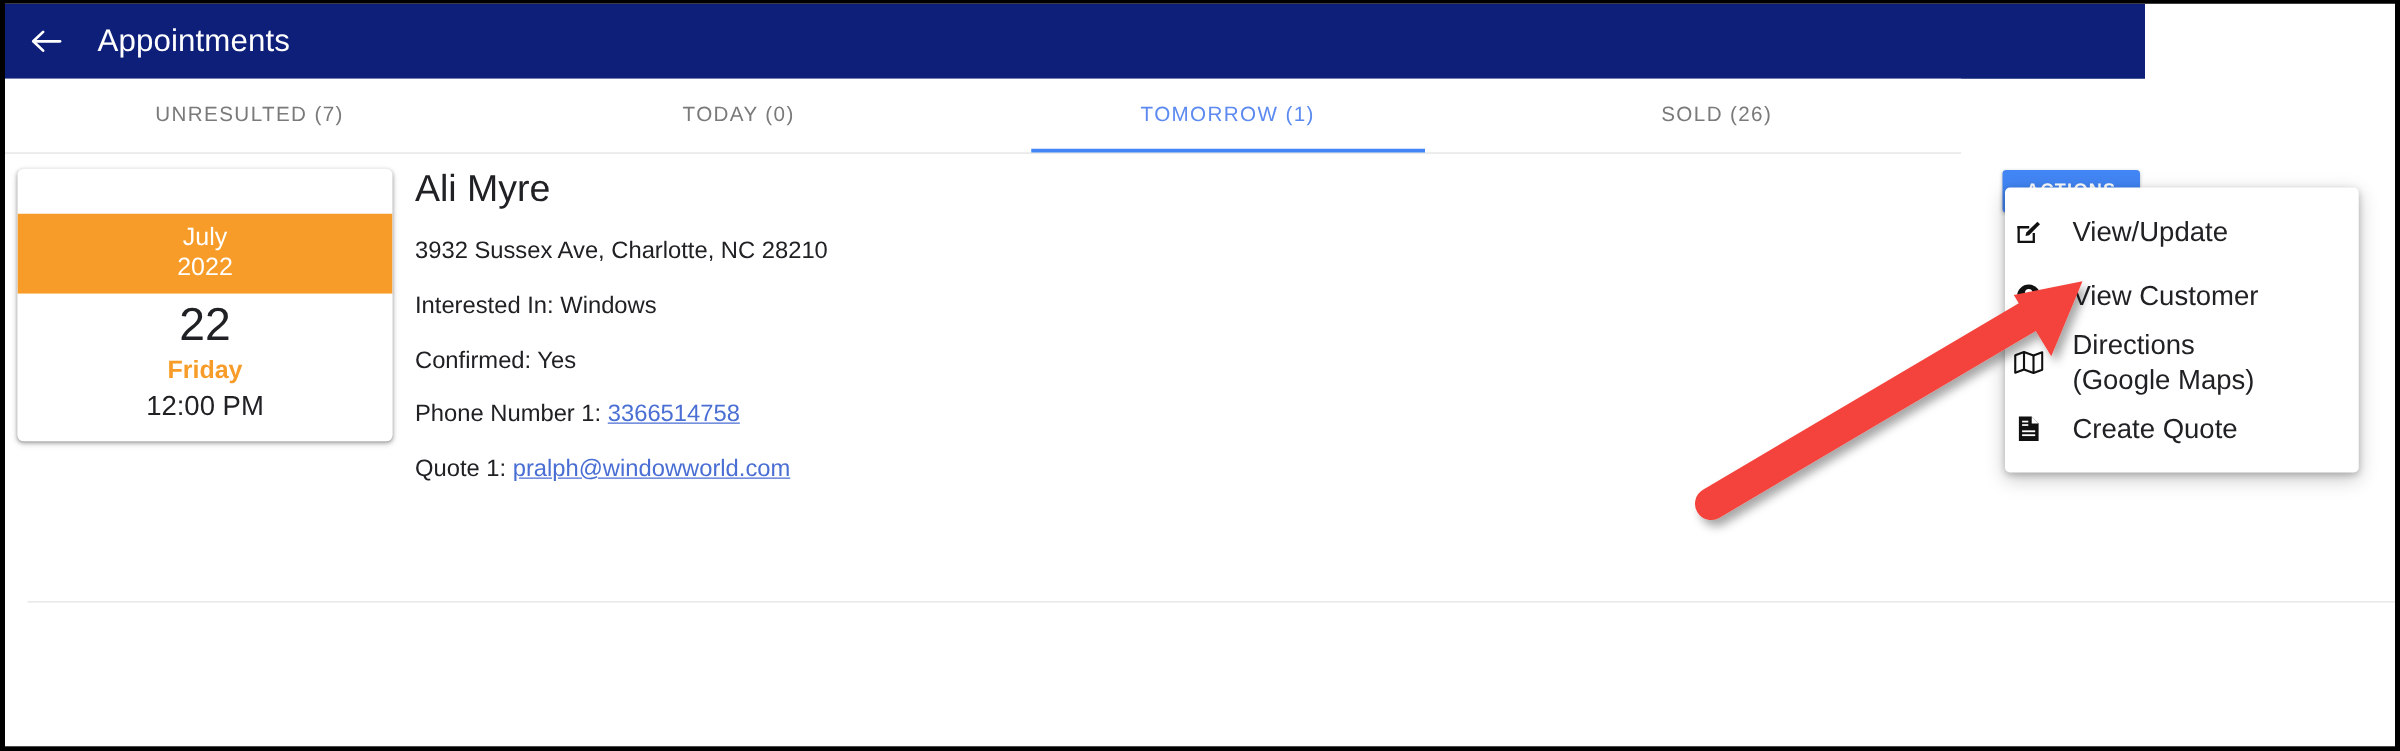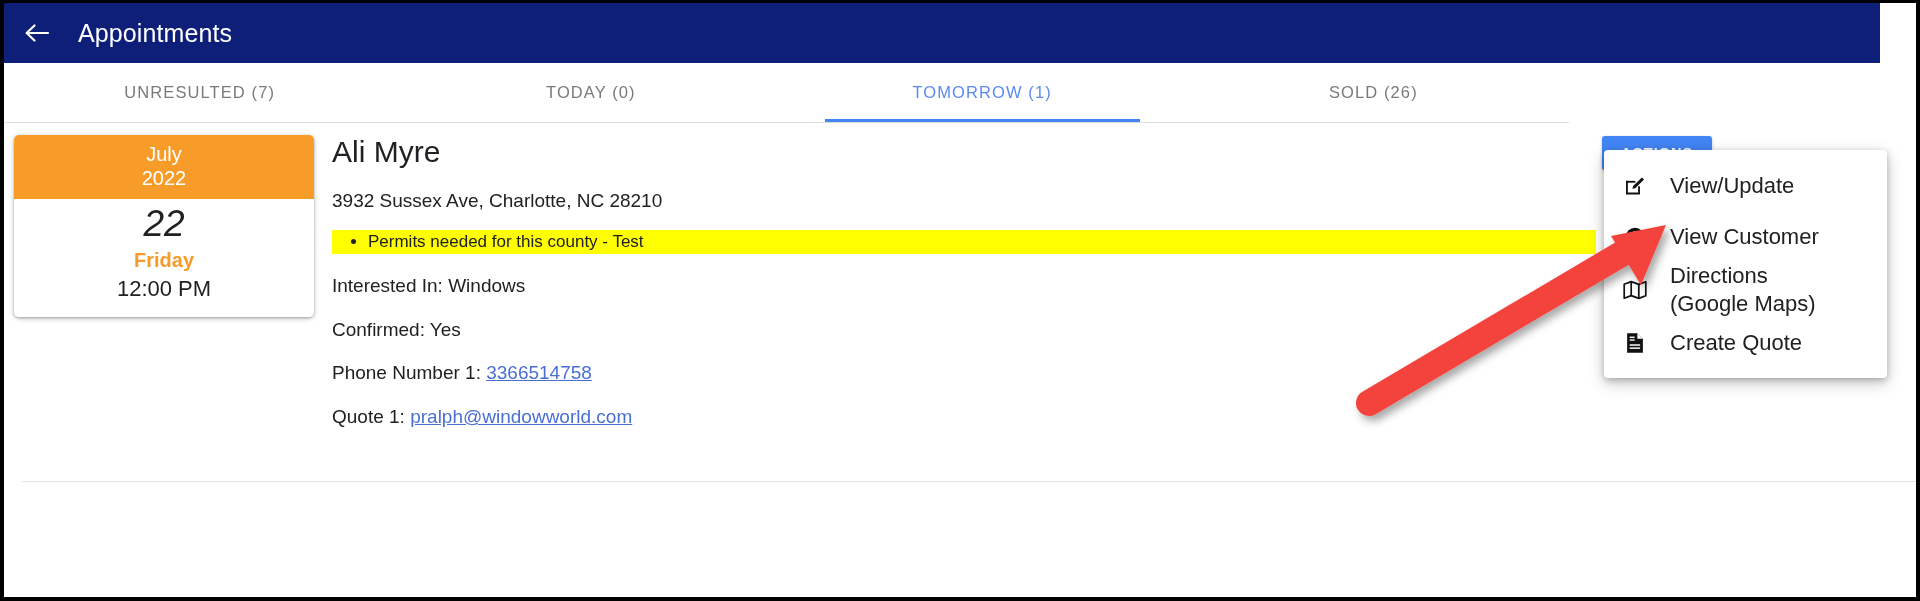--- a/index.html
+++ b/index.html
@@ -19,21 +19,21 @@
     background: #ffffff;
     box-sizing: border-box;
     border: 4px solid #000000;
     border-top-width: 3px;
   }
 
   
   .appbar {
     position: absolute;
     left: 0; top: 0;
-    width: 1876px;
+    width: 1712px;
     height: 60px;
     background: #0d1f79;
     display: flex;
     align-items: center;
   }
   .back-btn {
     width: 30px; height: 30px;
     margin-left: 18px;
     display: flex;
     align-items: center;
@@ -119,34 +119,34 @@
     box-shadow: 0 1px 3px rgba(0,0,0,0.30), 0 2px 6px rgba(0,0,0,0.14);
     overflow: hidden;
   }
   .date-card-head {
     background: #f79c28;
     color: #ffffff;
     text-align: center;
     padding: 8px 0 9px 0;
     line-height: 1.18;
     font-size: 20px;
+    margin-top: 36px;
   }
   .date-card-head .dc-month { display: block; }
   .date-card-head .dc-year { display: block; }
   .date-card-body {
     background: #ffffff;
     text-align: center;
     padding: 6px 0 13px 0;
   }
   .dc-day {
     font-size: 37px;
     color: #202124;
     line-height: 1.05;
     font-weight: 400;
-    font-style: italic;
   }
   .dc-weekday {
     font-size: 20px;
     color: #f79c28;
     font-weight: 700;
     line-height: 1.35;
     margin-top: 3px;
   }
   .dc-time {
     font-size: 22px;
@@ -235,21 +235,21 @@
     background: #ffffff;
     border-radius: 4px;
     box-shadow: 0 2px 6px rgba(0,0,0,0.22), 0 5px 16px rgba(0,0,0,0.22);
     padding: 10px 0 10px 0;
     z-index: 5;
   }
   .menu-item {
     display: flex;
     align-items: center;
     min-height: 51px;
-    padding: 0 4px 0 16px;
+    padding: 0 4px 0 4px;
     cursor: pointer;
     box-sizing: border-box;
   }
   .menu-icon {
     width: 30px;
     min-width: 30px;
     display: flex;
     align-items: center;
     justify-content: center;
     color: #111111;
@@ -320,25 +320,20 @@
         <div class="dc-day">22</div>
         <div class="dc-weekday">Friday</div>
         <div class="dc-time">12:00 PM</div>
       </div>
     </div>
 
     <div class="details">
       <div class="cust-name">Ali Myre</div>
       <div class="cust-addr">3932 Sussex Ave, Charlotte, NC 28210</div>
 
-      <div class="note-bar">
-        <ul class="note-list">
-          <li>Permits needed for this county - Test</li>
-        </ul>
-      </div>
 
       <div class="detail-line">
         <span>Interested In:</span>
         <span>Windows</span>
       </div>
       <div class="detail-line">
         <span>Confirmed:</span>
         <span>Yes</span>
       </div>
       <div class="detail-line">

